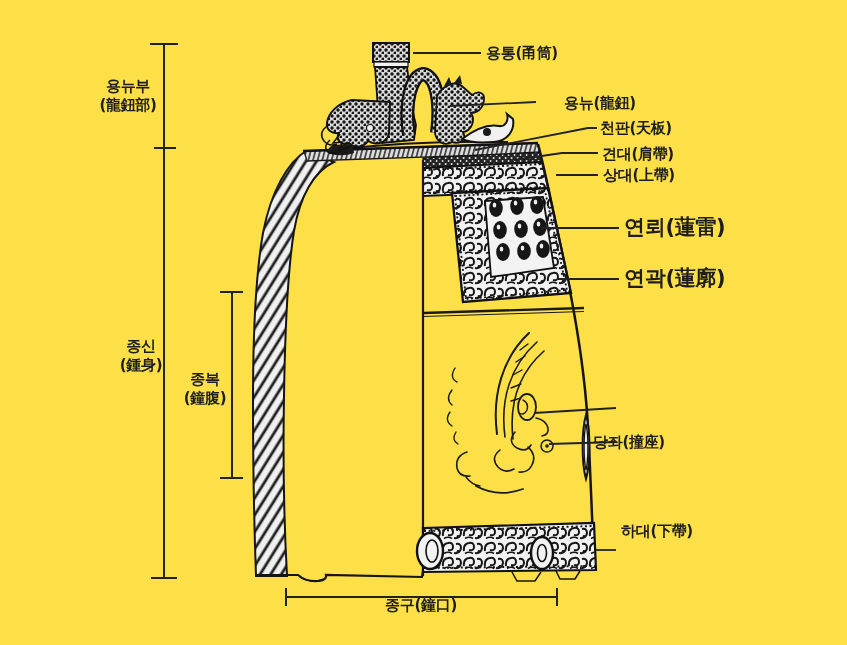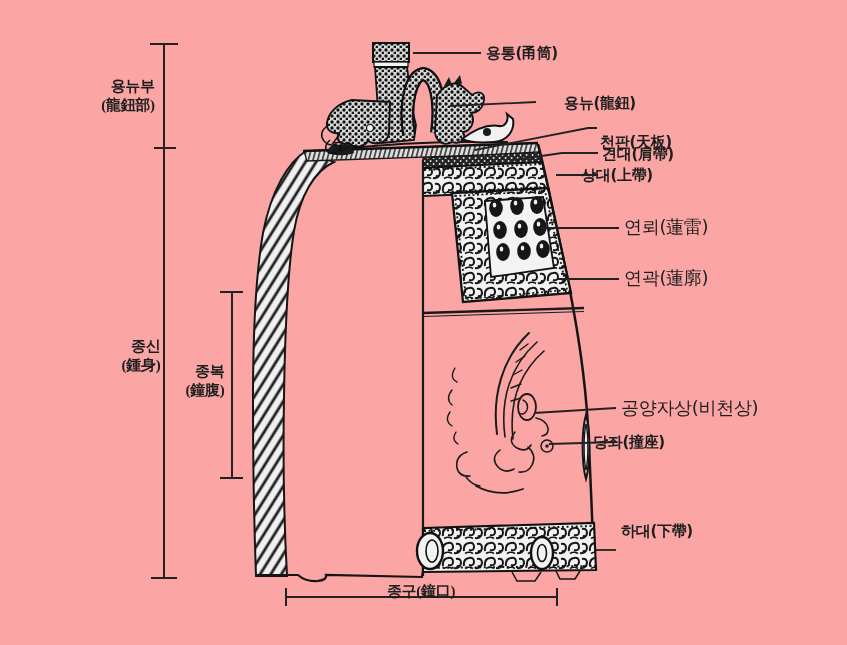--- a/index.html
+++ b/index.html
@@ -1,27 +1,27 @@
 <!DOCTYPE html>
 <html><head>
 <meta charset="utf-8">
 <style>
   html,body{margin:0;padding:0;}
   #stage{
     position:relative;width:847px;height:645px;overflow:hidden;
-    background:#fca5a5;
+    background:#fde047;
     font-family:"DejaVu Sans","Liberation Sans",sans-serif;
   }
   #art{position:absolute;left:0;top:0;}
   .lbl{
     position:absolute;color:#1d1d1d;font-size:15px;line-height:18px;
     font-weight:600;white-space:nowrap;letter-spacing:-0.3px;
   }
-  .lbl.big{font-size:18px;font-weight:400;}
-  .lbl.center{transform:translateX(-50%);text-align:right;line-height:19px;font-family:Liberation Serif, serif;}
+  .lbl.big{font-size:21px;font-weight:700;}
+  .lbl.center{transform:translateX(-50%);text-align:center;line-height:19px;}
 </style>
 </head>
 <body>
 
 <div id="stage">
 
   <svg id="art" width="847" height="645" viewBox="0 0 847 645">
     <defs>
       <pattern id="hatch" width="9" height="9" patternUnits="userSpaceOnUse" patternTransform="rotate(32)">
         <rect width="9" height="9" fill="#f0f0f0"></rect>
@@ -203,36 +203,35 @@
       <path d="M541,228 L619,228"></path>
       <path d="M557,279 L619,279"></path>
       <path d="M534,413 L616,408"></path>
       <path d="M549,444 L616,442"></path>
       <path d="M596,550 L616,550"></path>
     </g>
   </svg>
 
   <div class="lbl" style="left:486px;top:44px">용통(甬筒)</div>
   <div class="lbl" style="left:564px;top:94px">용뉴(龍鈕)</div>
-  <div class="lbl" style="left:600px;top:133px">천판(天板)</div>
+  <div class="lbl" style="left:600px;top:119px">천판(天板)</div>
   <div class="lbl" style="left:602px;top:145px">견대(肩帶)</div>
-  <div class="lbl" style="left:581px;top:166px">상대(上帶)</div>
+  <div class="lbl" style="left:603px;top:166px">상대(上帶)</div>
   <div class="lbl big" style="left:624px;top:218px">연뢰(蓮雷)</div>
   <div class="lbl big" style="left:624px;top:269px">연곽(蓮廓)</div>
-  <div class="lbl big" style="left:621px;top:399px">공양자상(비천상)</div>
   <div class="lbl" style="left:593px;top:433px">당좌(撞座)</div>
   <div class="lbl" style="left:621px;top:522px">하대(下帶)</div>
-  <div class="lbl center" style="left:421px;top:582px">종구(鐘口)</div>
+  <div class="lbl center" style="left:421px;top:596px">종구(鐘口)</div>
 
   <div class="lbl center" style="left:128px;top:77px">
     <div>용뉴부</div>
     <div>(龍鈕部)</div>
   </div>
   <div class="lbl center" style="left:141px;top:337px">
     <div>종신</div>
     <div>(鍾身)</div>
   </div>
-  <div class="lbl center" style="left:205px;top:362px">
+  <div class="lbl center" style="left:205px;top:370px">
     <div>종복</div>
     <div>(鐘腹)</div>
   </div>
 
 </div>
 
 </body></html>

